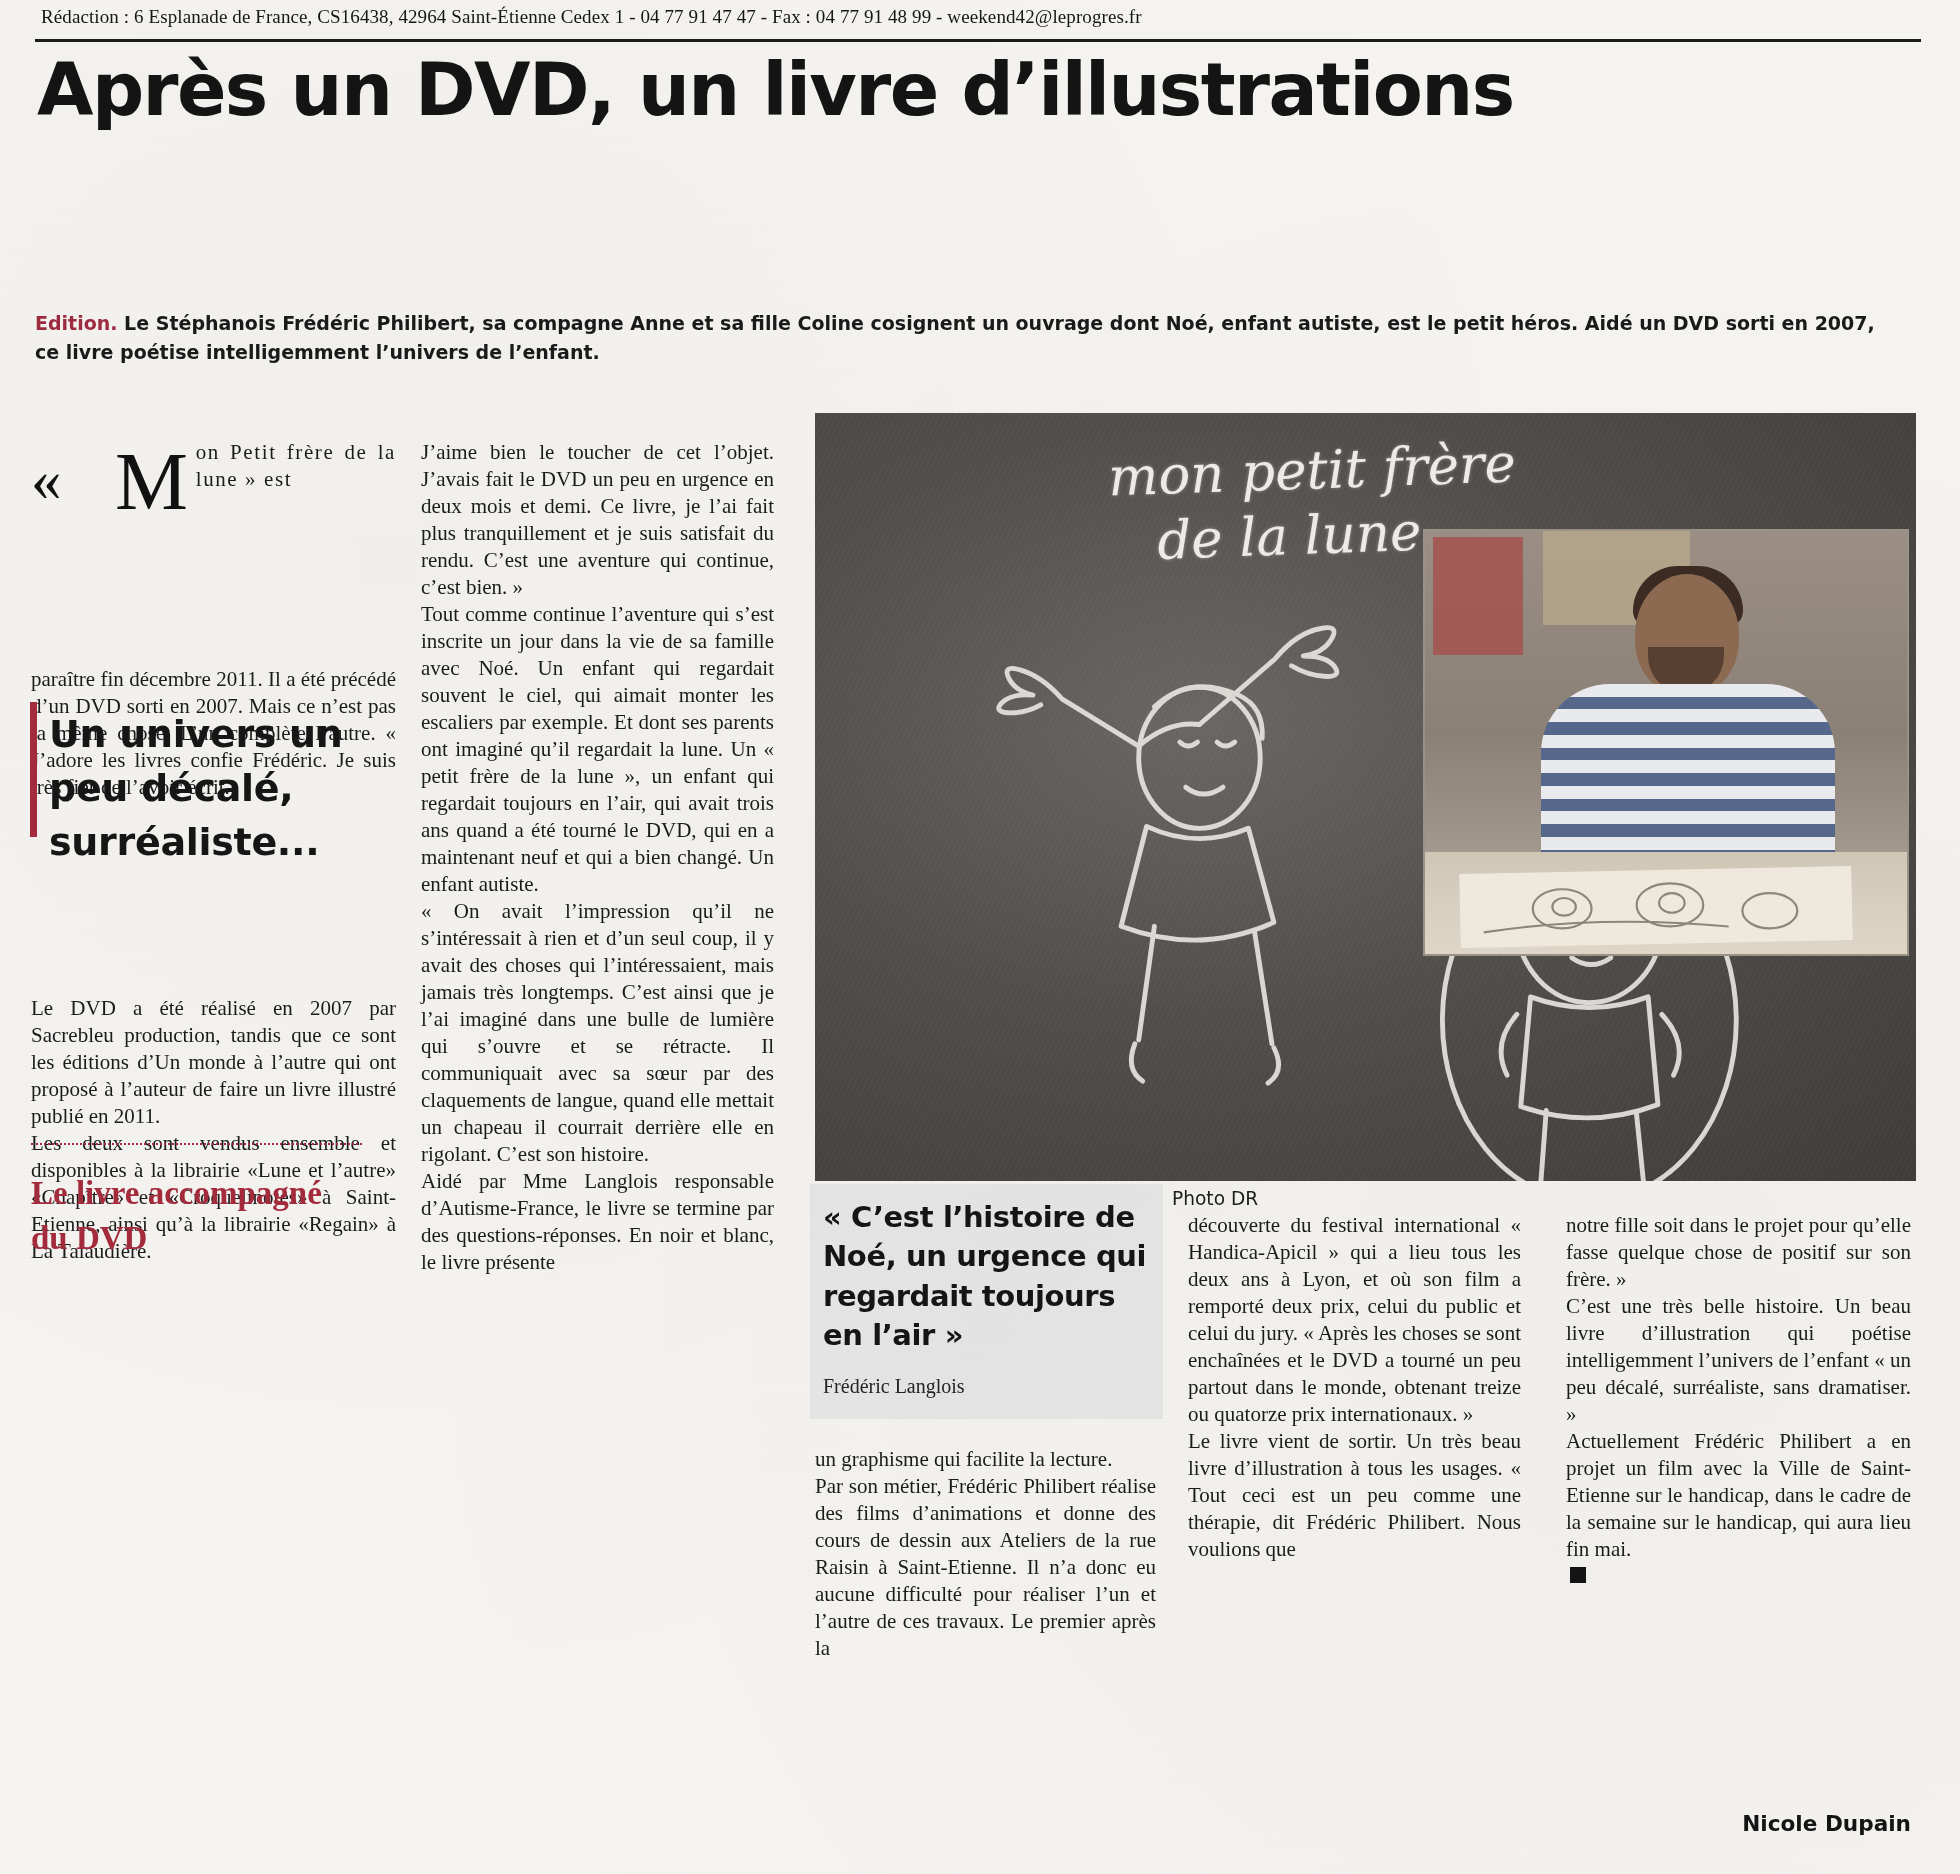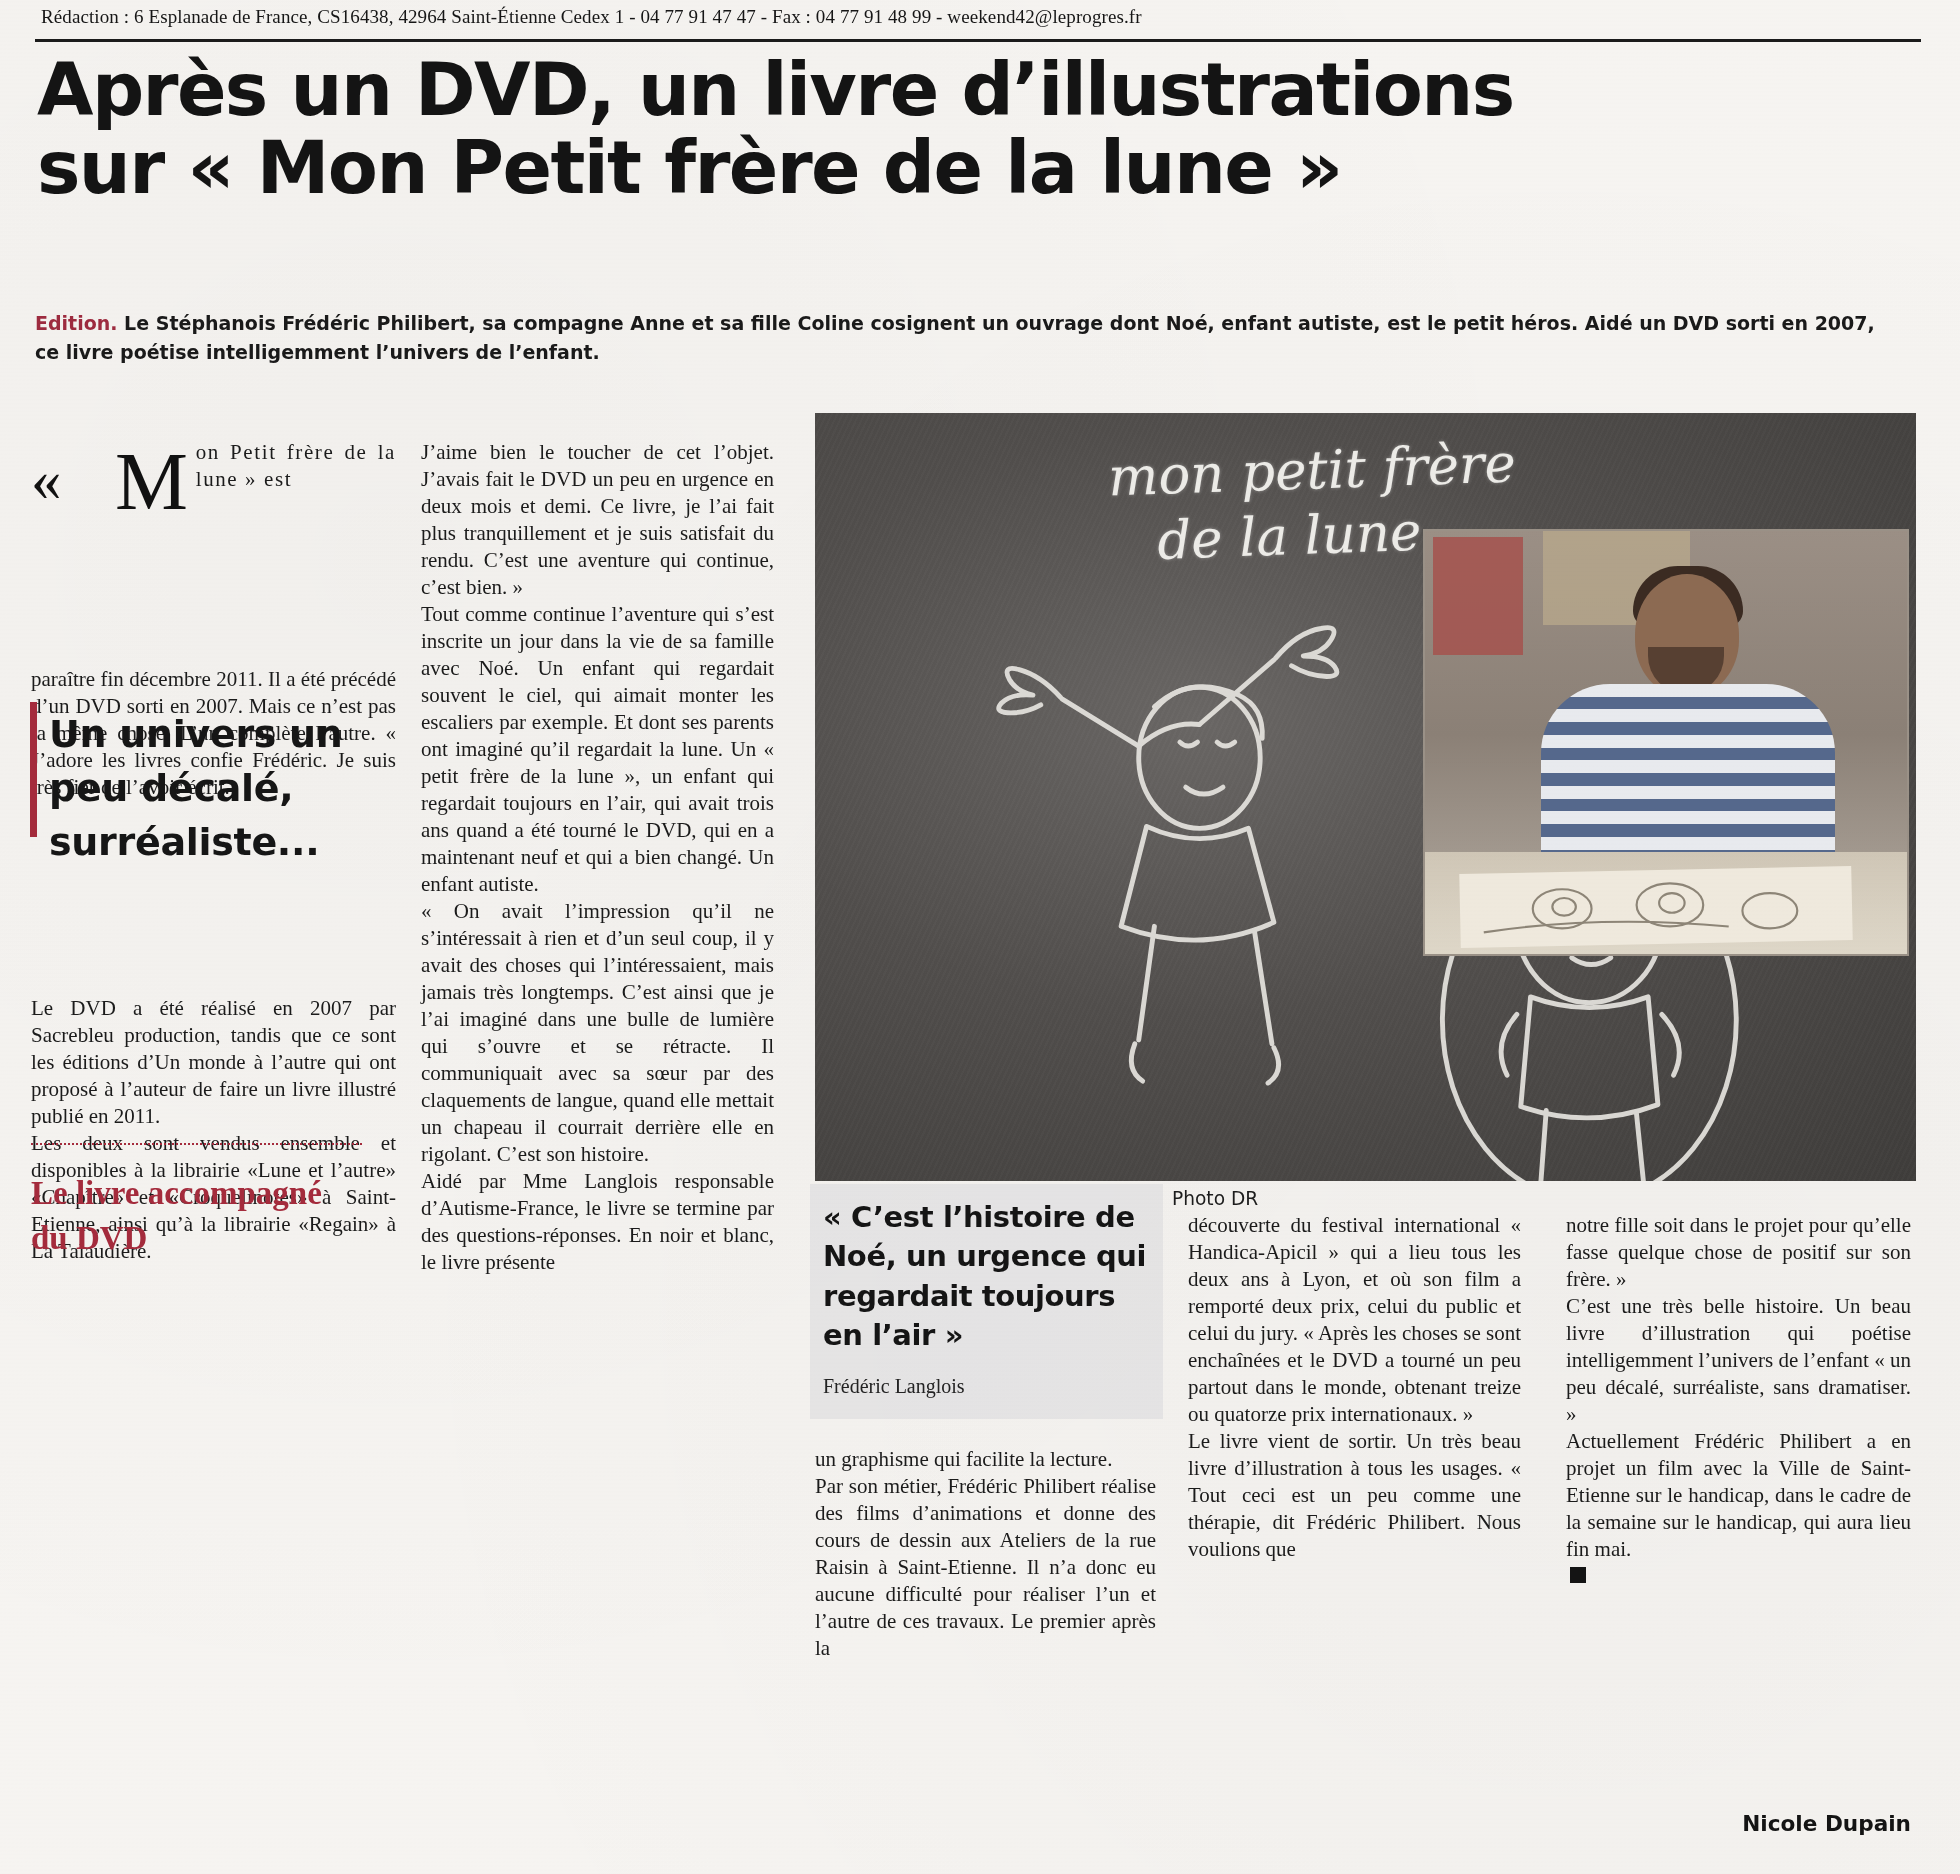--- a/index.html
+++ b/index.html
@@ -309,21 +309,20 @@
 </head>
 <body>
 
 <div class="page">
 
   <div class="masthead">Rédaction : 6 Esplanade de France, CS16438, 42964 Saint-Étienne Cedex 1 - 04 77 91 47 47 - Fax : 04 77 91 48 99 - weekend42@leprogres.fr</div>
   <div class="rule-top"></div>
 
   <div class="headline">
     <div>Après un DVD, un livre d’illustrations</div>
-    <div>sur « Mon Petit frère de la lune »</div>
   </div>
 
   <div class="standfirst">
     <span class="kicker">Edition.</span><span> Le Stéphanois Frédéric Philibert, sa compagne Anne et sa fille Coline cosignent un ouvrage dont Noé, enfant autiste, est le petit héros. Aidé un DVD sorti en 2007, ce livre poétise intelligemment l’univers de l’enfant.</span>
   </div>
 
   <div class="col" id="col1">
     <div class="dropwrap">
       <span class="guillemet">«</span>
       <span class="dropcap">M</span>

